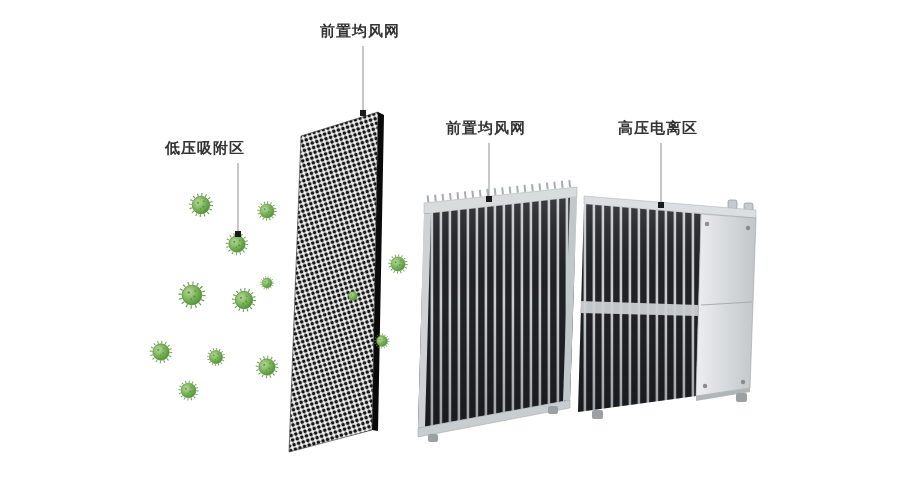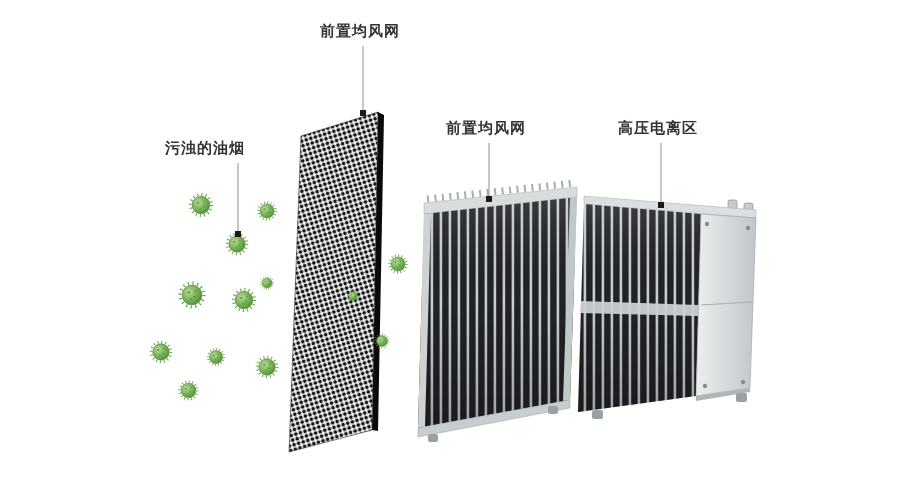--- a/index.html
+++ b/index.html
@@ -133,21 +133,21 @@
       <rect x="486" y="196" width="6" height="6"></rect>
       <rect x="658" y="202" width="6" height="6"></rect>
     </g>
   </svg>
 
   <div class="callout" style="left:320px;top:22px;width:86px;">
     <span>前置均风网</span>
   </div>
 
   <div class="callout" style="left:165px;top:139px;width:86px;">
-    <span>污浊的油烟</span>
+    <span>低压吸附区</span>
   </div>
 
   <div class="callout" style="left:446px;top:119px;width:86px;">
     <span>前置均风网</span>
   </div>
 
   <div class="callout" style="left:618px;top:119px;width:86px;">
     <span>高压电离区</span>
   </div>
 

